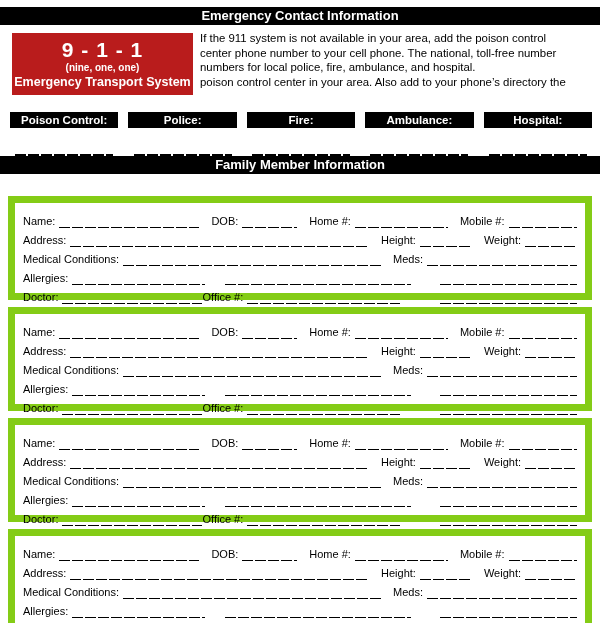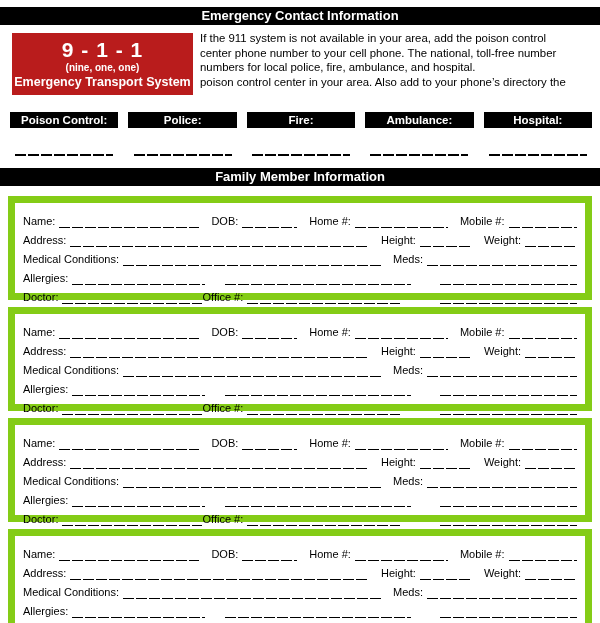--- a/index.html
+++ b/index.html
@@ -8,21 +8,21 @@
     position:relative; width:600px; height:623px; margin:0 auto;
     background:#fff; overflow:hidden;
     font-family:"Liberation Sans","DejaVu Sans",sans-serif;
     color:#000; font-size:11px;
   }
   .black-bar {
     position:absolute; left:0; right:0; height:18px; background:#000;
     color:#fff; font-weight:bold; font-size:13px; text-align:center; line-height:18px;
   }
   #bar-emergency { top:7px; }
-  #bar-family { top:168px; }
+  #bar-family { top:156px; }
 
   
   #nine11 {
     position:absolute; top:33px; left:12px; width:181px; height:62px;
     background:#b91c1c; color:#fff; text-align:center;
     display:flex; flex-direction:column; justify-content:center;
   }
   #nine11 .num { font-size:21px; font-weight:bold; letter-spacing:1px; line-height:23px; }
   #nine11 .sub { font-size:10px; font-weight:bold; line-height:14px; }
   #nine11 .cap { font-size:12.5px; font-weight:bold; line-height:15px; }

